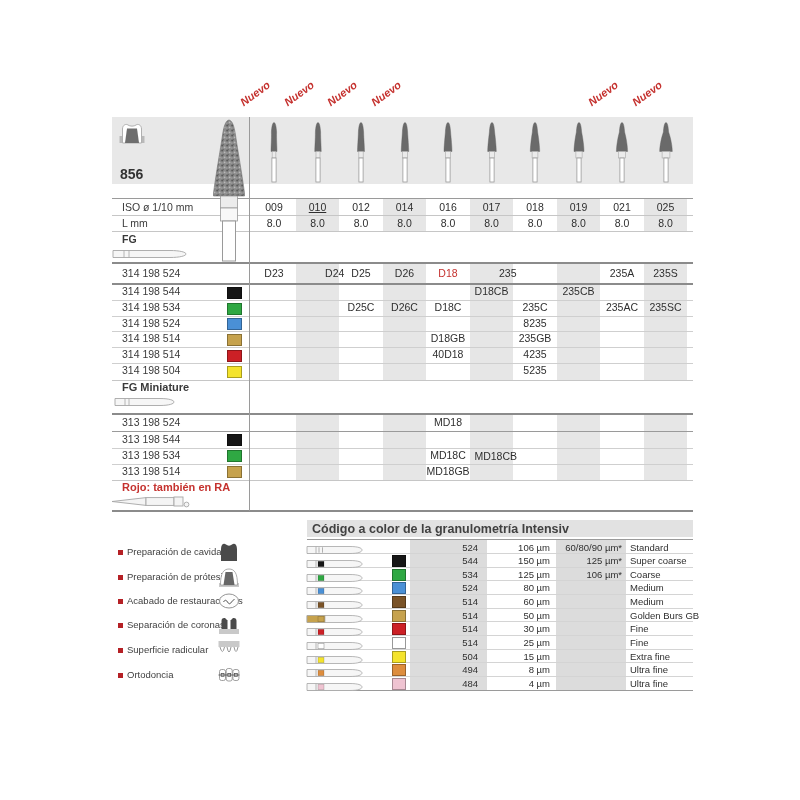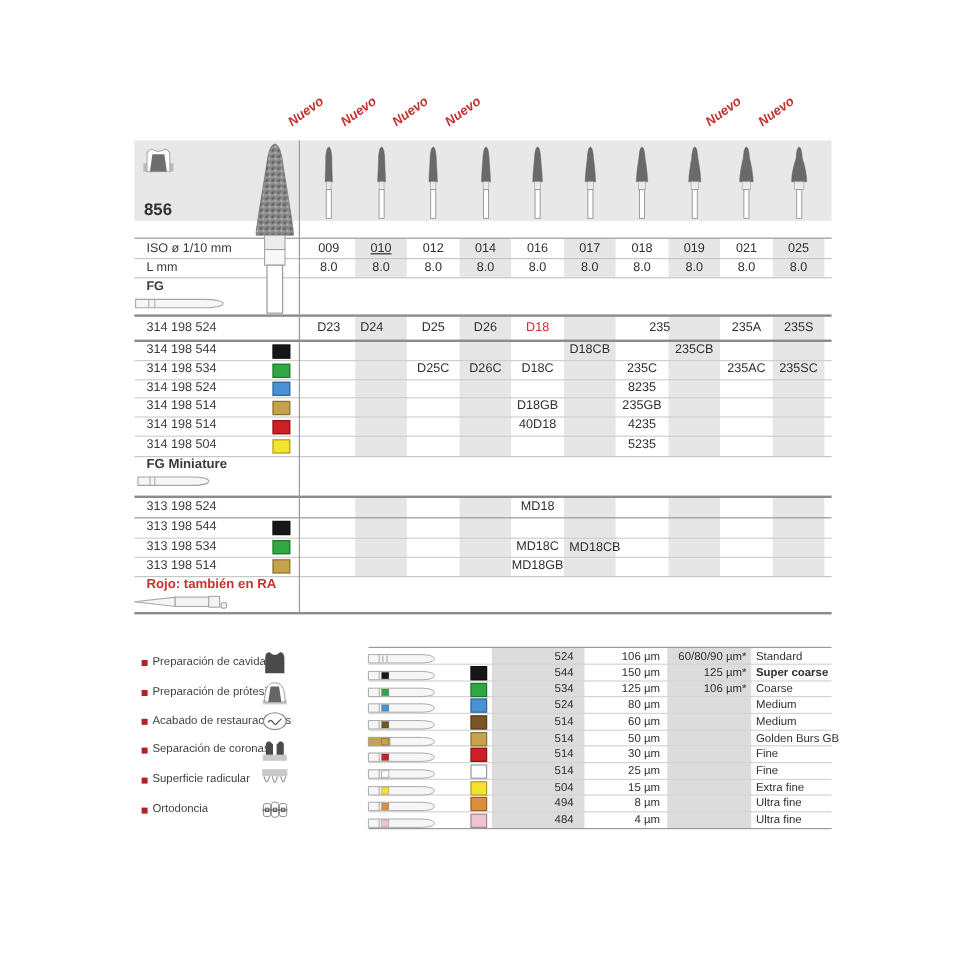--- a/index.html
+++ b/index.html
@@ -186,25 +186,25 @@
       <div class="cellval" style="left:339.25px;top:217px;">8.0</div>
       <div class="cellval" style="left:382.75px;top:217px;">8.0</div>
       <div class="cellval" style="left:426.25px;top:217px;">8.0</div>
       <div class="cellval" style="left:469.75px;top:217px;">8.0</div>
       <div class="cellval" style="left:513.25px;top:217px;">8.0</div>
       <div class="cellval" style="left:556.75px;top:217px;">8.0</div>
       <div class="cellval" style="left:600.25px;top:217px;">8.0</div>
       <div class="cellval" style="left:643.75px;top:217px;">8.0</div>
       <div class="txt lbl" style="left:122px;top:266.5px;">314 198 524</div>
       <div class="cellval" style="left:252.25px;top:266.5px;">D23</div>
-      <div class="cellval" style="left:288px;top:266.5px;">D24</div>
+      <div class="cellval" style="left:313px;top:266.5px;">D24</div>
       <div class="cellval" style="left:339.25px;top:266.5px;">D25</div>
       <div class="cellval" style="left:382.75px;top:266.5px;">D26</div>
       <div class="cellval" style="left:426.25px;top:266.5px;color:#c5322f;">D18</div>
-      <div class="cellval" style="left:515px;top:266.5px;text-align:right;">235</div>
+      <div class="cellval" style="left:486px;top:266.5px;">235</div>
       <div class="cellval" style="left:600.25px;top:266.5px;">235A</div>
       <div class="cellval" style="left:643.75px;top:266.5px;">235S</div>
       <div class="txt lbl" style="left:122px;top:285px;">314 198 544</div>
       <div class="chip" style="left:227px;top:286.5px;background:#161616;border:0.5px solid rgba(0,0,0,0.3);"></div>
       <div class="cellval" style="left:469.75px;top:285px;">D18CB</div>
       <div class="cellval" style="left:556.75px;top:285px;">235CB</div>
       <div class="txt lbl" style="left:122px;top:301px;">314 198 534</div>
       <div class="chip" style="left:227px;top:302.5px;background:#2fa843;border:0.5px solid rgba(0,0,0,0.3);"></div>
       <div class="cellval" style="left:339.25px;top:301px;">D25C</div>
       <div class="cellval" style="left:382.75px;top:301px;">D26C</div>
@@ -296,21 +296,21 @@
       <div class="hline" style="left:307px;top:553.15px;width:386px;height:1px;background:#d4d4d4;"></div>
       <div class="iconbox" style="left:306px;top:554.9499999999999px;width:58px;height:10px;"><svg width="58" height="10" viewBox="0 0 58 10">
       <path d="M1,1.5 H44 C52,1.5 56,3 56,5 C56,7 52,8.5 44,8.5 H1 Z" fill="#f6f6f6" stroke="#a6a6a6" stroke-width="0.8"></path>
       <line x1="10" y1="1.5" x2="10" y2="8.5" stroke="#a6a6a6" stroke-width="0.8"></line>
       <rect x="12" y="2.3" width="6" height="5.4" fill="#161616" stroke="rgba(0,0,0,0.25)" stroke-width="0.6"></rect>
      </svg></div>
       <div class="chip" style="left:391.5px;top:554.9499999999999px;width:12.5px;height:10px;background:#161616;border:0.5px solid rgba(0,0,0,0.3);"></div>
       <div class="gr-cell" style="left:410px;top:555.15px;width:68px;text-align:right;">544</div>
       <div class="gr-cell" style="left:487px;top:555.15px;width:63px;text-align:right;">150 µm</div>
       <div class="gr-cell" style="left:556px;top:555.15px;width:66px;text-align:right;">125 µm*</div>
-      <div class="gr-cell" style="left:630px;top:555.15px;width:62px;text-align:left;font-weight:bold;">Super coarse</div>
+      <div class="gr-cell" style="left:630px;top:555.15px;width:62px;text-align:left;">Super coarse</div>
       <div class="hline" style="left:307px;top:566.8px;width:386px;height:1px;background:#d4d4d4;"></div>
       <div class="iconbox" style="left:306px;top:568.5999999999999px;width:58px;height:10px;"><svg width="58" height="10" viewBox="0 0 58 10">
       <path d="M1,1.5 H44 C52,1.5 56,3 56,5 C56,7 52,8.5 44,8.5 H1 Z" fill="#f6f6f6" stroke="#a6a6a6" stroke-width="0.8"></path>
       <line x1="10" y1="1.5" x2="10" y2="8.5" stroke="#a6a6a6" stroke-width="0.8"></line>
       <rect x="12" y="2.3" width="6" height="5.4" fill="#2fa843" stroke="rgba(0,0,0,0.25)" stroke-width="0.6"></rect>
      </svg></div>
       <div class="chip" style="left:391.5px;top:568.5999999999999px;width:12.5px;height:10px;background:#2fa843;border:0.5px solid rgba(0,0,0,0.3);"></div>
       <div class="gr-cell" style="left:410px;top:568.8px;width:68px;text-align:right;">534</div>
       <div class="gr-cell" style="left:487px;top:568.8px;width:63px;text-align:right;">125 µm</div>
       <div class="gr-cell" style="left:556px;top:568.8px;width:66px;text-align:right;">106 µm*</div>
@@ -399,13 +399,16 @@
       <line x1="10" y1="1.5" x2="10" y2="8.5" stroke="#a6a6a6" stroke-width="0.8"></line>
       <rect x="12" y="2.3" width="6" height="5.4" fill="#efc3d1" stroke="rgba(0,0,0,0.25)" stroke-width="0.6"></rect>
      </svg></div>
       <div class="chip" style="left:391.5px;top:677.8px;width:12.5px;height:10px;background:#efc3d1;border:0.5px solid rgba(0,0,0,0.3);"></div>
       <div class="gr-cell" style="left:410px;top:678px;width:68px;text-align:right;">484</div>
       <div class="gr-cell" style="left:487px;top:678px;width:63px;text-align:right;">4 µm</div>
       <div class="gr-cell" style="left:556px;top:678px;width:66px;text-align:right;"></div>
       <div class="gr-cell" style="left:630px;top:678px;width:62px;text-align:left;">Ultra fine</div>
     </div>
 
+  <div class="hdg" style="left:307px;top:520px;width:386px;height:17px;">
+    <span>Código a color de la granulometría Intensiv</span>
+  </div>
 </div>
 
 </body></html>

